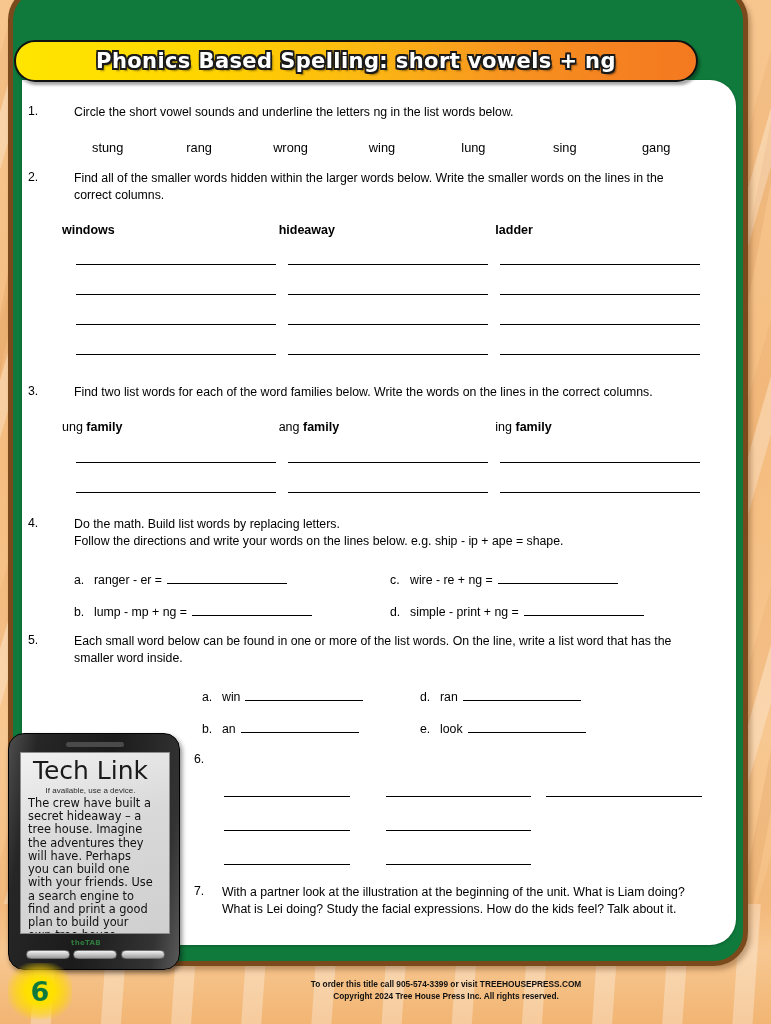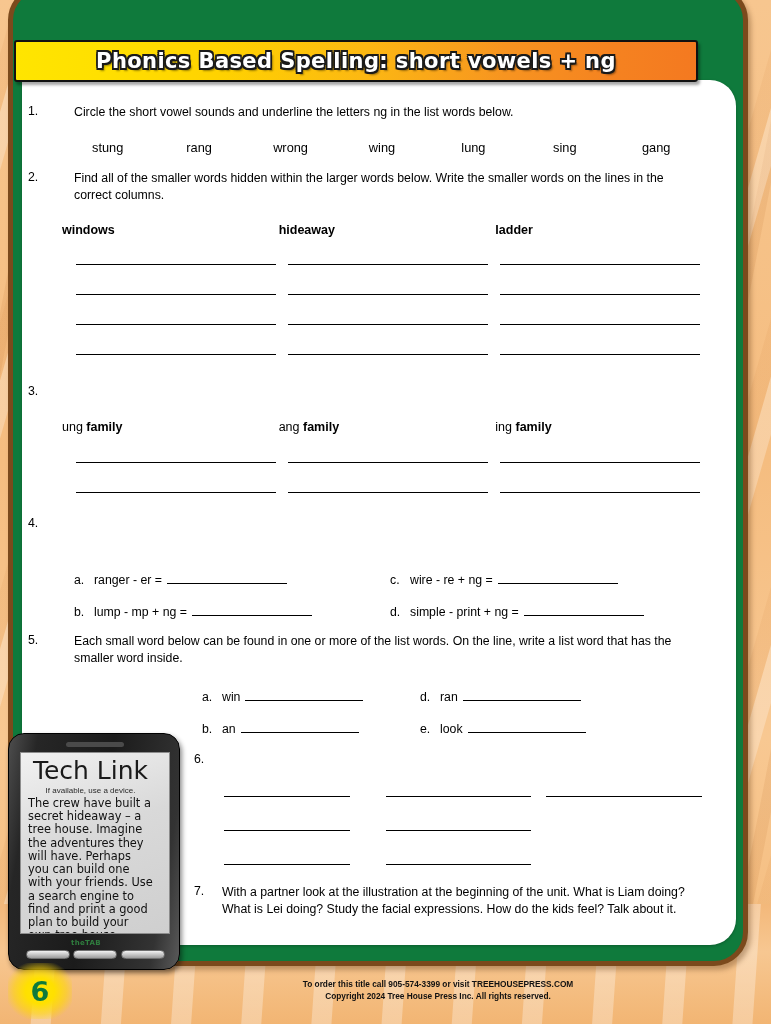--- a/index.html
+++ b/index.html
@@ -93,21 +93,21 @@
     overflow: hidden;
   }
 
   
   #banner {
     position: absolute;
     left: 14px;
     top: 40px;
     width: 684px;
     height: 42px;
-    border-radius: 3px;
+    border-radius: 21px;
     border: 2px solid #111111;
     box-sizing: border-box;
     background: linear-gradient(90deg,
       #ffe500 0%, #ffe000 12%, #ffd200 30%,
       #fcb713 52%, #f79420 72%, #f58220 88%, #f47920 100%);
     box-shadow: 2px 3px 3px rgba(0,0,0,0.35);
     display: flex;
     align-items: center;
     justify-content: center;
     z-index: 6;
@@ -292,21 +292,21 @@
     font-family: "DejaVu Sans", sans-serif;
     font-weight: bold;
     font-size: 27px;
     color: #0f7a3c;
     z-index: 23;
   }
 
   
   #footer {
     position: absolute;
-    left: 138px;
+    left: 146px;
     top: 978px;
     width: 600px;
     text-align: center;
     font-size: 8.3px;
     font-weight: bold;
     line-height: 1.45;
     color: #111;
     z-index: 22;
   }
 </style>
@@ -372,20 +372,21 @@
       <div class="rule" style="position:absolute; left:266px; top:244px; width:200px;"></div>
       <div class="rule" style="position:absolute; left:478px; top:244px; width:200px;"></div>
 
       <div class="rule" style="position:absolute; left:54px;  top:274px; width:200px;"></div>
       <div class="rule" style="position:absolute; left:266px; top:274px; width:200px;"></div>
       <div class="rule" style="position:absolute; left:478px; top:274px; width:200px;"></div>
     </div>
 
     <div class="q" style="left:6px; top:304px; width:690px;">
       <span class="qnum">3.</span>
+      <span class="qtext">Find two list words for each of the word families below. Write the words on the lines in the correct columns.</span>
     </div>
 
     <div class="cols" style="left:40px; top:340px; width:650px;">
       <div class="col">
         <span class="colhead"><b>ung</b> family</span>
       </div>
       <div class="col">
         <span class="colhead"><b>ang</b> family</span>
       </div>
       <div class="col">
@@ -398,20 +399,21 @@
       <div class="rule" style="position:absolute; left:266px; top:382px; width:200px;"></div>
       <div class="rule" style="position:absolute; left:478px; top:382px; width:200px;"></div>
 
       <div class="rule" style="position:absolute; left:54px;  top:412px; width:200px;"></div>
       <div class="rule" style="position:absolute; left:266px; top:412px; width:200px;"></div>
       <div class="rule" style="position:absolute; left:478px; top:412px; width:200px;"></div>
     </div>
 
     <div class="q" style="left:6px; top:436px; width:690px;">
       <span class="qnum">4.</span>
+      <span class="qtext">Do the math. Build list words by replacing letters.<br>Follow the directions and write your words on the lines below. e.g. ship <b>- ip + ape =</b> shape.</span>
     </div>
 
     <div class="sub" style="left:52px; top:491px;">
       <span class="sublabel">a.</span>
       <span>ranger <b>- er =</b></span>
       <span class="subline" style="width:120px; margin-left:5px;"></span>
     </div>
     <div class="sub" style="left:52px; top:523px;">
       <span class="sublabel">b.</span>
       <span>lump <b>- mp + ng =</b></span>

